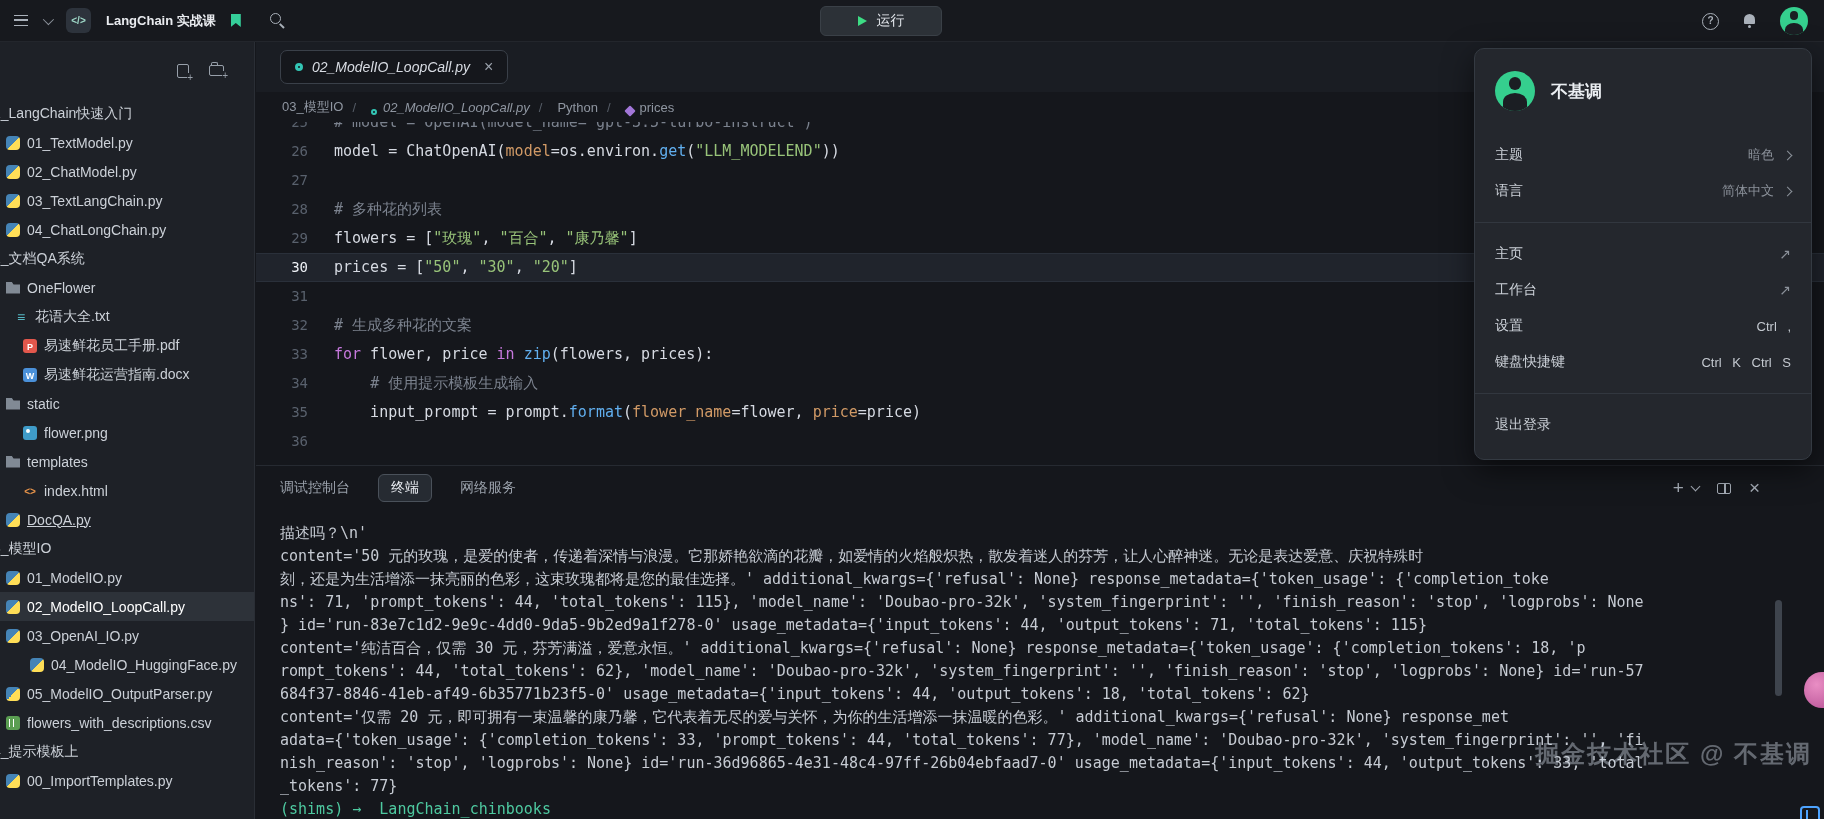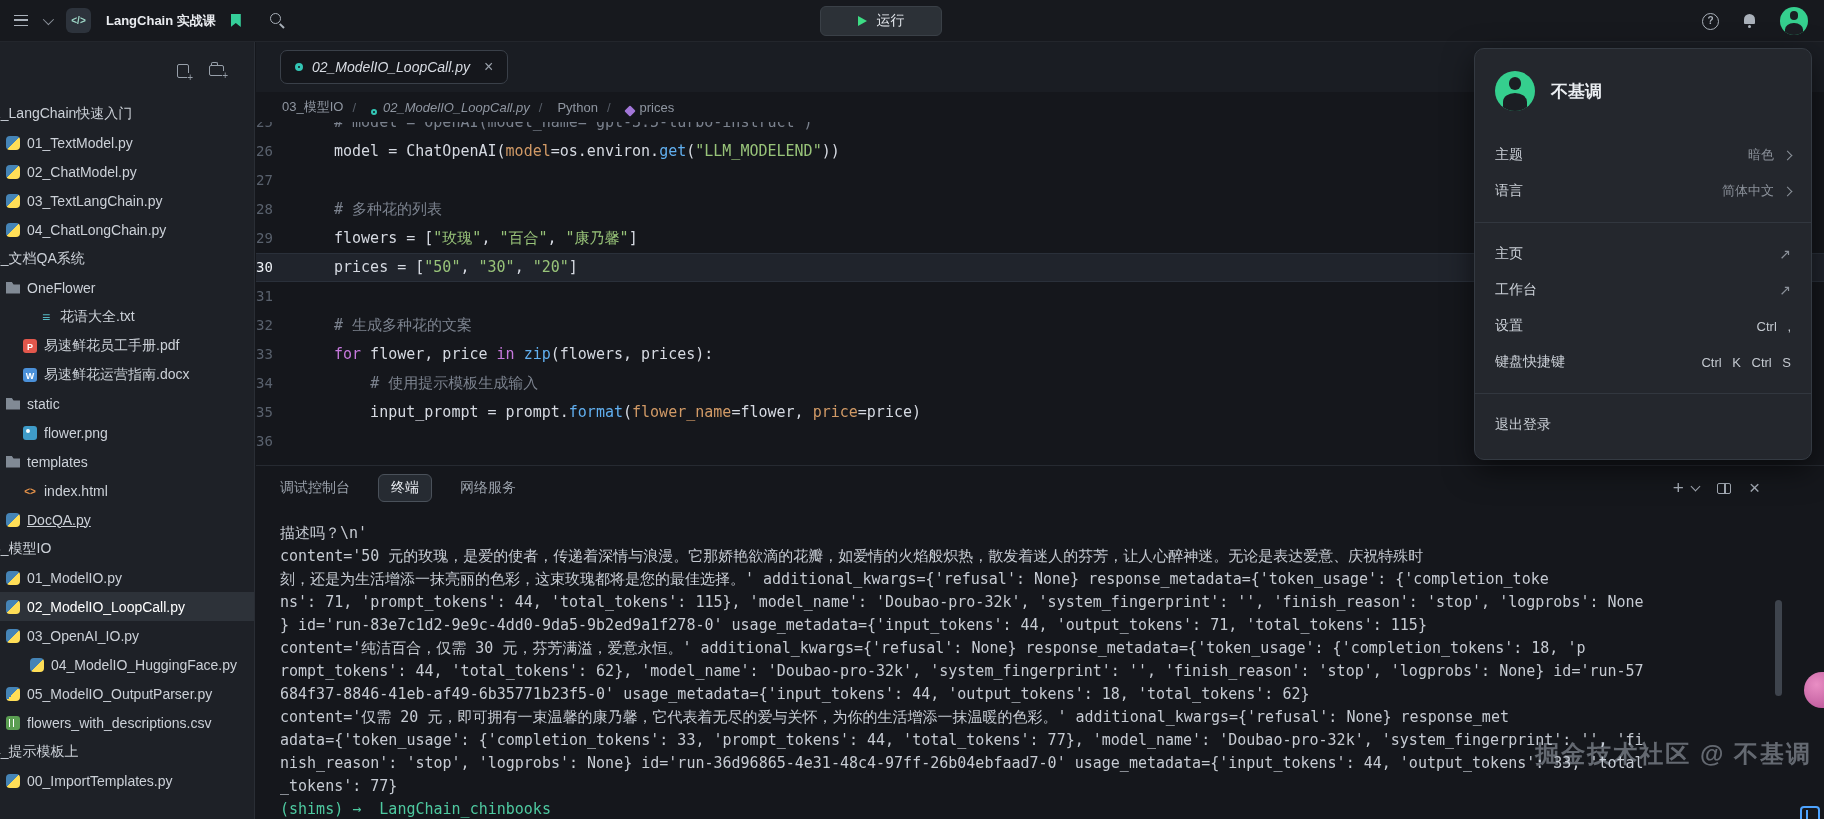--- a/index.html
+++ b/index.html
@@ -67,21 +67,21 @@
   .tab-close::before{content:"×"}
   .breadcrumbs{height:30px;display:flex;align-items:center;padding-left:26px;font-size:13px;color:#8f96a1}
   .crumb{display:inline-flex;align-items:flex-end;gap:6px}
   .crumb + .crumb::before{content:"/";margin:0 9px;color:#565d67}
   .bc-ic-file{width:6px;height:6px;border-radius:50%;border:2.5px solid #33c6b5;display:inline-block}
   .bc-italic{font-style:italic}
   .bc-ic-sym{width:8px;height:8px;background:#a277d8;transform:rotate(45deg);border-radius:1px;display:inline-block}
   .code{position:relative;overflow:hidden;height:343px;font-family:"DejaVu Sans Mono",monospace;font-size:15px}
   .code-line{display:flex;height:29px;line-height:29px;white-space:pre}
   .code-line.clip-top{margin-top:-14px}
-  .ln{width:52px;color:#59616d;font-size:14px;flex:none}
+  .ln{width:52px;text-align:right;color:#59616d;font-size:14px;flex:none}
   .lt{padding-left:26px;color:#d6dae2}
   .code-line.current{background:#20242c;border-top:1px solid #2a303a;border-bottom:1px solid #2a303a;line-height:27px}
   .code-line.current .ln{color:#eef1f6}
   .tk-d{color:#d6dae2}.tk-k{color:#c678dd}.tk-s{color:#98c379}.tk-c{color:#7b828e}.tk-p{color:#d19a66}.tk-b{color:#61afef}
 
   
   .terminal{position:absolute;left:256px;top:465px;right:0;bottom:0;background:#15171c;border-top:1px solid #262a31}
   .term-head{height:44px;display:flex;align-items:center;padding-left:24px;gap:28px;position:relative}
   .term-tab{font-size:14px;color:#99a0aa;cursor:pointer}
   .term-tab.active{color:#e8ebf0;background:#262b32;border:1px solid #4a515a;border-radius:6px;padding:4px 12px}
@@ -164,21 +164,21 @@
         <span class="fi fi-py"></span>
         <span class="tree-label">04_ChatLongChain.py</span>
       </div>
       <div class="tree-item lvl0" style="padding-left: 0px;">
         <span class="tree-label">2_文档QA系统</span>
       </div>
       <div class="tree-item" style="padding-left: 6px;">
         <span class="fi fi-folder"></span>
         <span class="tree-label">OneFlower</span>
       </div>
-      <div class="tree-item" style="padding-left: 23px; margin-left: 16px;">
+      <div class="tree-item" style="padding-left: 14px;">
         <span class="fi fi-txt"></span>
         <span class="tree-label">花语大全.txt</span>
       </div>
       <div class="tree-item" style="padding-left: 23px;">
         <span class="fi fi-pdf"></span>
         <span class="tree-label">易速鲜花员工手册.pdf</span>
       </div>
       <div class="tree-item" style="padding-left: 23px;">
         <span class="fi fi-docx"></span>
         <span class="tree-label">易速鲜花运营指南.docx</span>

